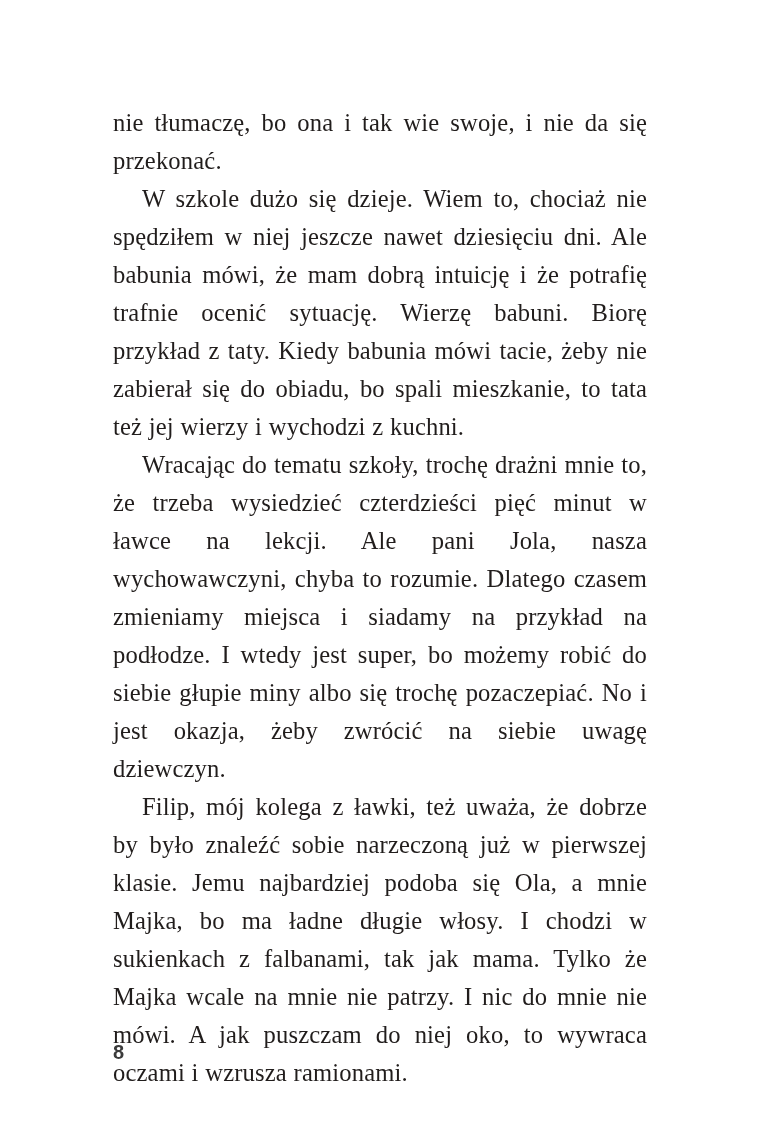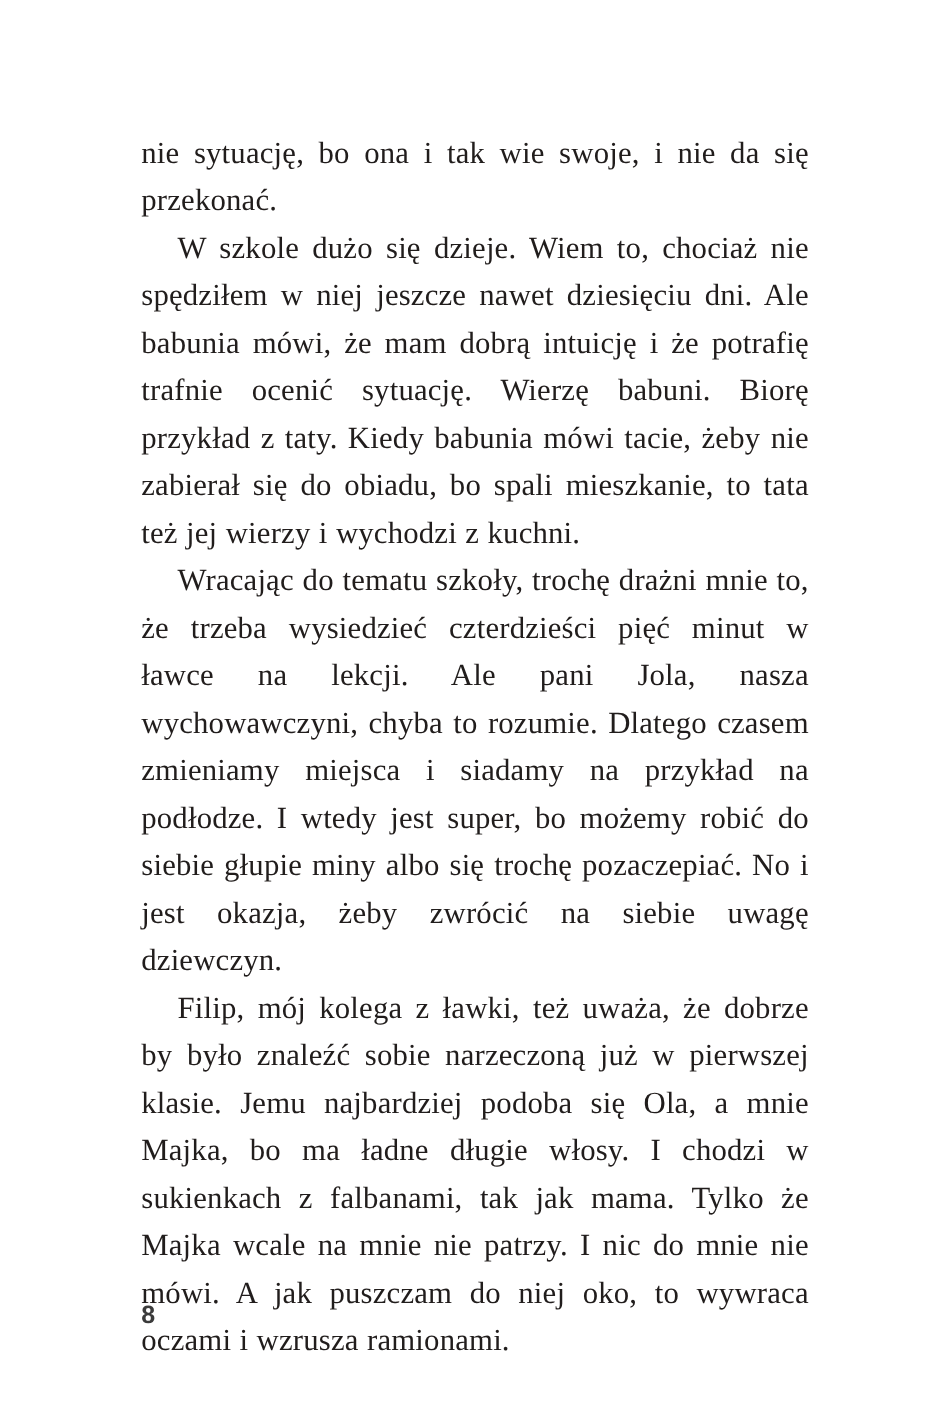--- a/index.html
+++ b/index.html
@@ -57,21 +57,21 @@
     letter-spacing: 0.2px;
   }
 </style>
 </head>
 <body>
 
 <div class="page">
 
   <div class="text-column">
 
-    <p class="para no-stretch">nie sytuację, bo ona i tak wie swoje, i nie da się przekonać.</p>
+    <p class="para no-stretch">nie tłumaczę, bo ona i tak wie swoje, i nie da się przekonać.</p>
 
     <p class="para indent no-stretch">W szkole dużo się dzieje. Wiem to, chociaż nie spędziłem w niej jeszcze nawet dziesięciu dni. Ale babunia mówi, że mam dobrą intuicję i że potrafię trafnie ocenić sytuację. Wierzę babuni. Biorę przykład z taty. Kiedy babunia mówi tacie, żeby nie zabierał się do obiadu, bo spali mieszkanie, to tata też jej wierzy i wychodzi z kuchni.</p>
 
     <p class="para indent no-stretch">Wracając do tematu szkoły, trochę drażni mnie to, że trzeba wysiedzieć czterdzieści pięć minut w ławce na lekcji. Ale pani Jola, nasza wychowawczyni, chyba to rozumie. Dlatego czasem zmieniamy miejsca i siadamy na przykład na podłodze. I wtedy jest super, bo możemy robić do siebie głupie miny albo się trochę pozaczepiać. No i jest okazja, żeby zwrócić na siebie uwagę dziewczyn.</p>
 
     <p class="para indent no-stretch">Filip, mój kolega z ławki, też uważa, że dobrze by było znaleźć sobie narzeczoną już w pierwszej klasie. Jemu najbardziej podoba się Ola, a mnie Majka, bo ma ładne długie włosy. I chodzi w sukienkach z falbanami, tak jak mama. Tylko że Majka wcale na mnie nie patrzy. I nic do mnie nie mówi. A jak puszczam do niej oko, to wywraca oczami i wzrusza ramionami.</p>
 
   </div>
 
   <div class="page-number">8</div>

